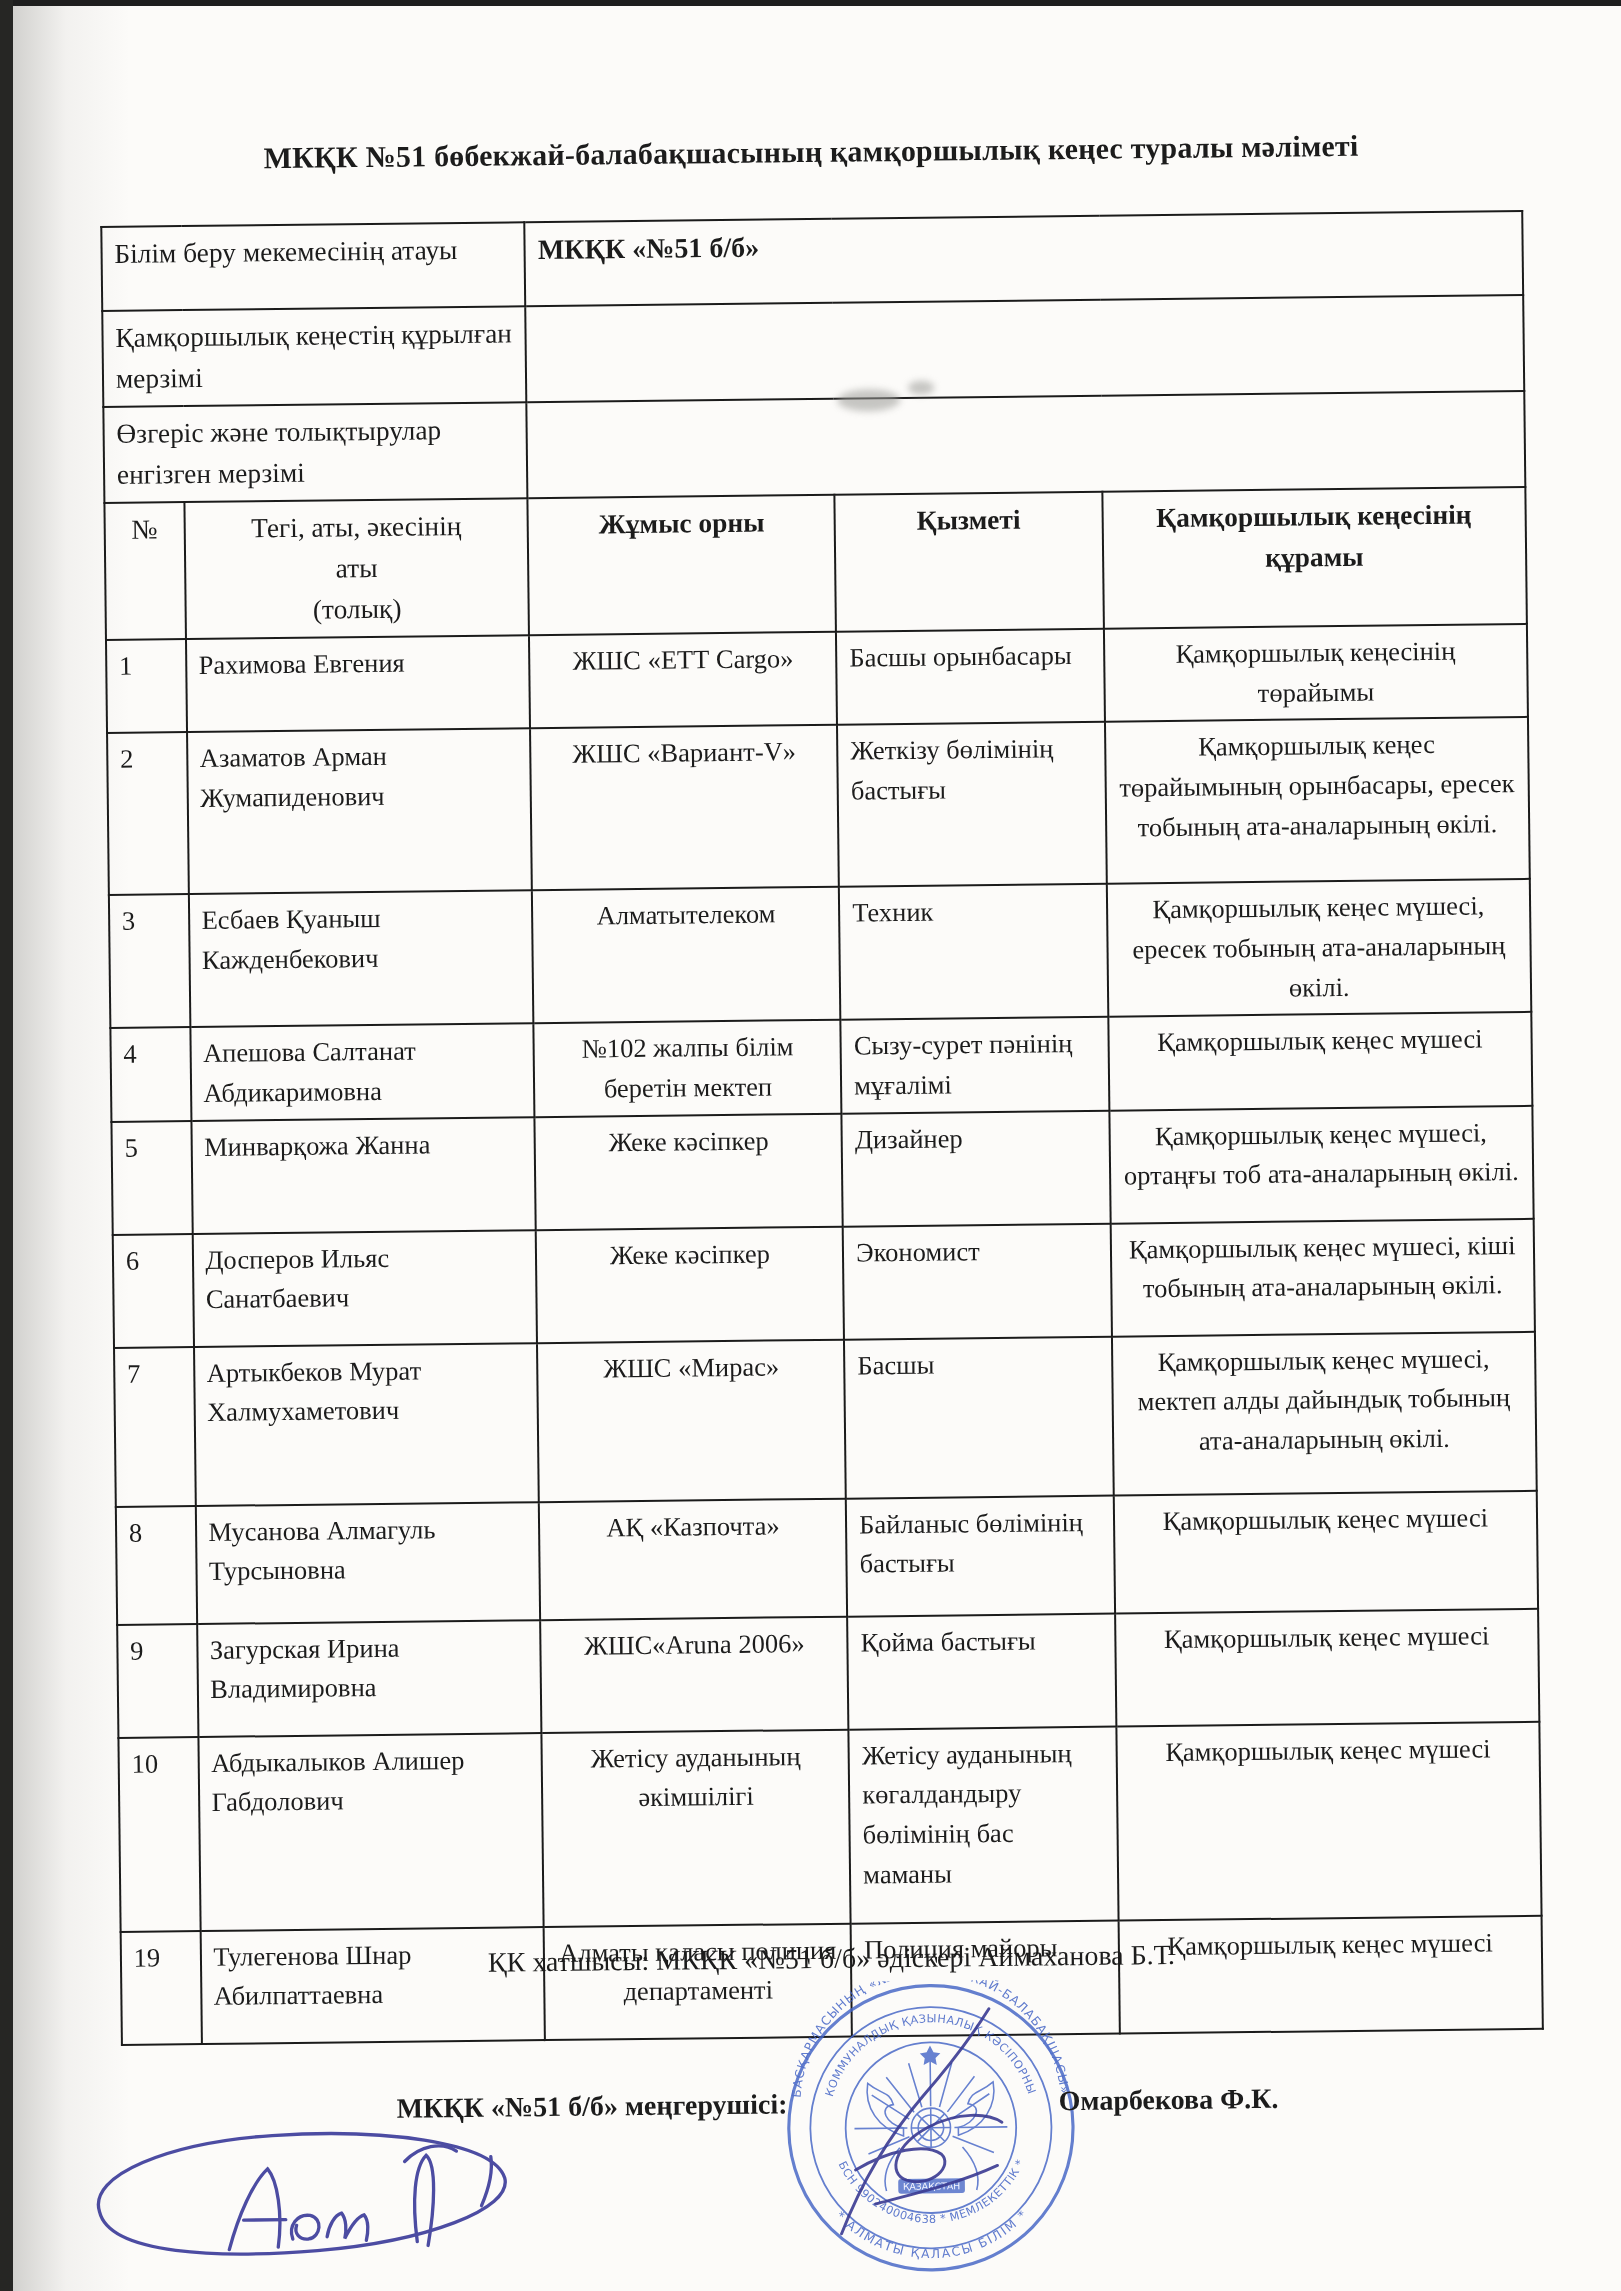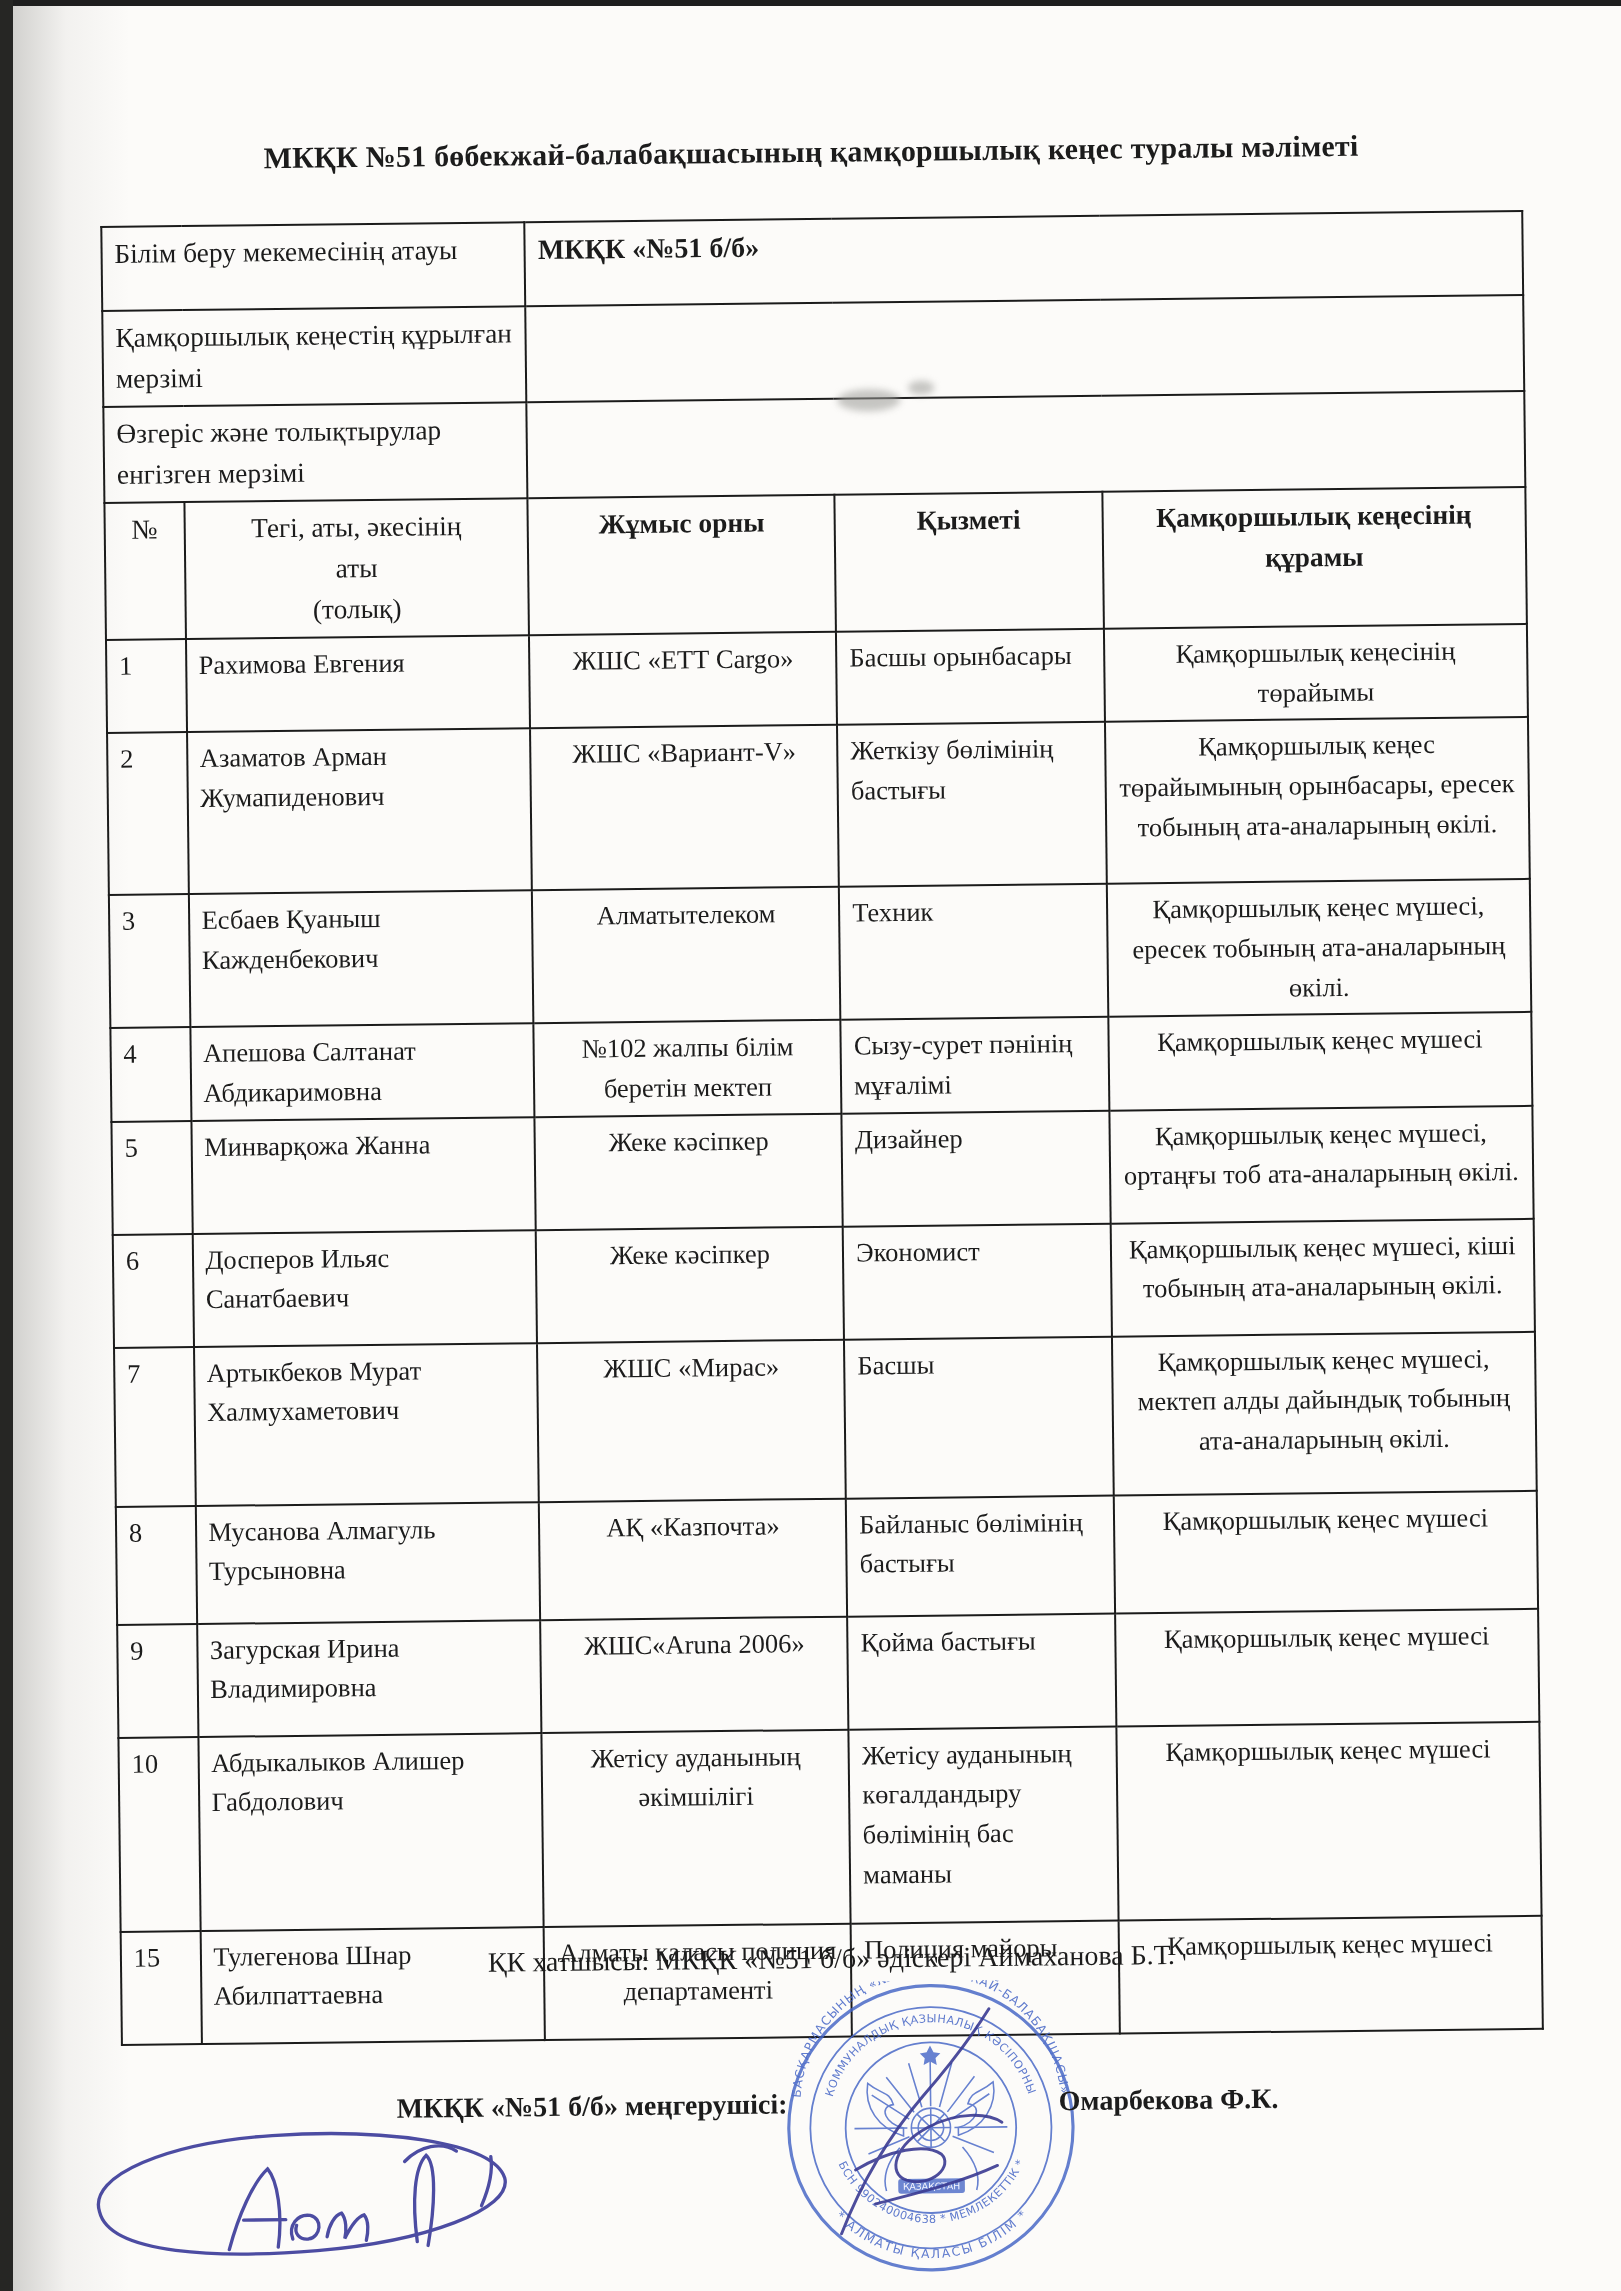--- a/index.html
+++ b/index.html
@@ -159,21 +159,21 @@
         <td class="role-cell">Қамқоршылық кеңес мүшесі</td>
       </tr>
       <tr style="height:194px">
         <td class="num-cell">10</td>
         <td class="cell-left">Абдыкалыков Алишер Габдолович</td>
         <td class="work-cell">Жетісу ауданының әкімшілігі</td>
         <td class="cell-left">Жетісу ауданының көгалдандыру бөлімінің  бас маманы</td>
         <td class="role-cell">Қамқоршылық кеңес мүшесі</td>
       </tr>
       <tr style="height:113px">
-        <td class="num-cell">15</td>
+        <td class="num-cell">19</td>
         <td class="cell-left">Тулегенова Шнар Абилпаттаевна</td>
         <td class="work-cell">Алматы қаласы полиция департаменті</td>
         <td class="cell-left">Полиция майоры</td>
         <td class="role-cell">Қамқоршылық кеңес мүшесі</td>
       </tr>
     </tbody>
   </table>
 
   <div class="smudge" style="left:845px;top:390px;width:63px;height:21.6px;"></div>
   <div class="smudge" style="left:916px;top:382px;width:25.5px;height:13.7px;"></div>

